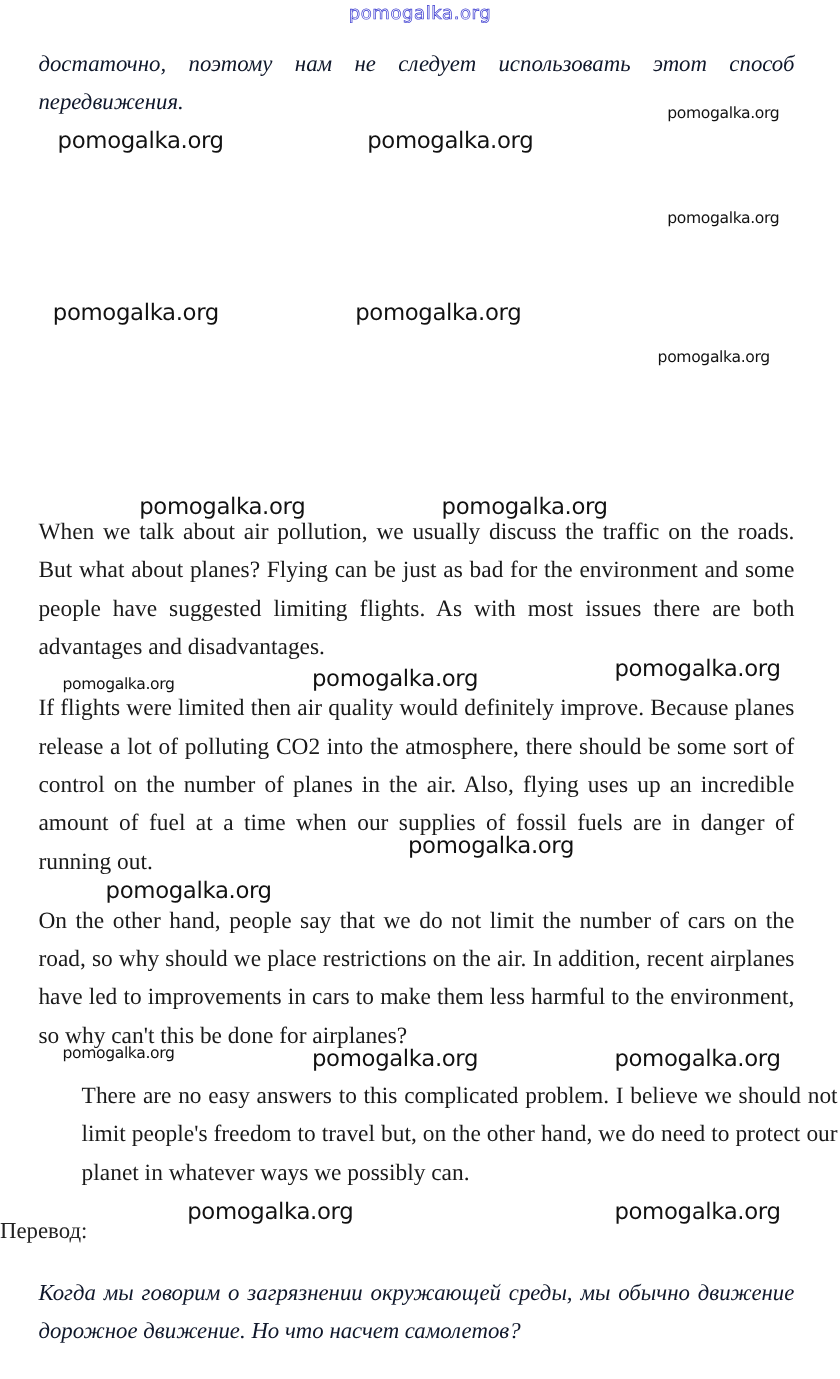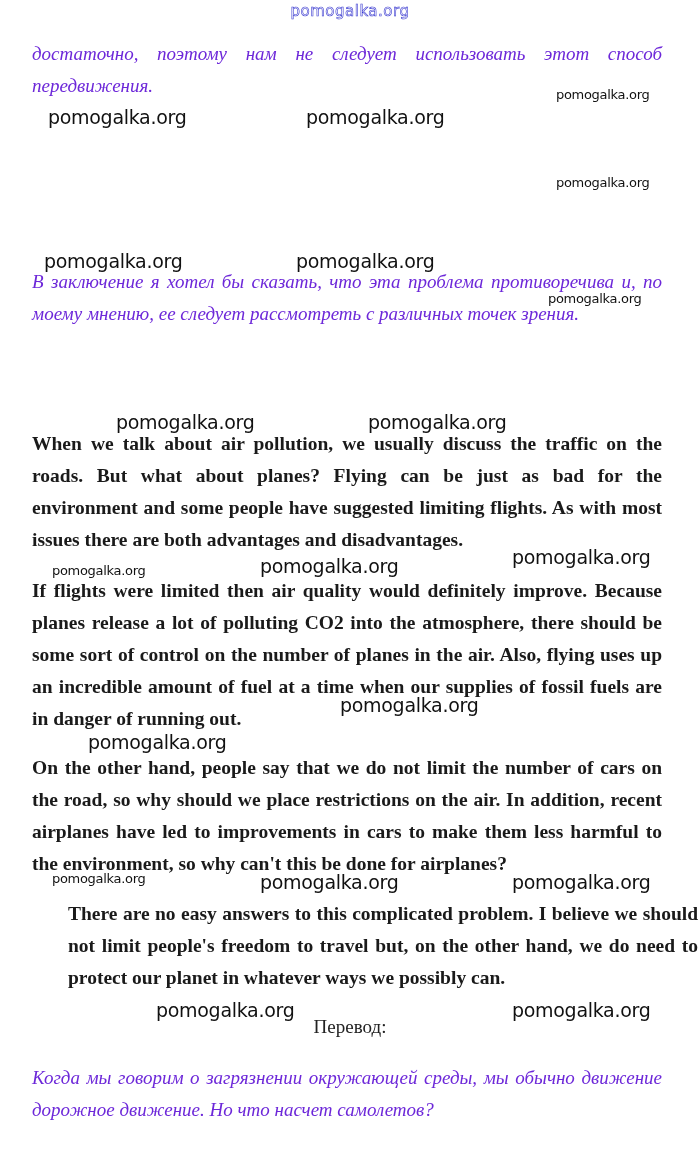--- a/index.html
+++ b/index.html
@@ -8,42 +8,41 @@
   .top-wm {
     position: absolute; left: 0; top: 2px; width: 700px; text-align: center;
     font-family: "DejaVu Sans", sans-serif; font-size: 15px;
     color: #fff; -webkit-text-stroke: 0.6px #3a3ad0; letter-spacing: 0.5px;
   }
   .para {
     position: absolute; left: 32px; width: 630px;
     font-family: "Liberation Serif", serif; font-size: 19.5px; line-height: 32px;
     color: #1a1a1a; text-align: justify; margin: 0;
   }
-  .ru { font-style: italic; font-size: 19px; color: #6d28d9; }
-  .en { font-style: normal; font-weight: bold; }
+  .ru { font-style: italic; font-size: 19px; color: #0f172a; }
+  .en { font-style: normal; }
   .wm {
     position: absolute; font-family: "DejaVu Sans", sans-serif; color: #111;
     white-space: nowrap; line-height: 1; letter-spacing: -0.3px;
   }
   .wm.big { font-size: 19px; }
   .wm.small { font-size: 13px; }
   .heading {
-    position: absolute; left: 0; width: 700px; text-align: center;
+    position: absolute; left: 0; width: 700px; text-align: left;
     font-family: "Liberation Serif", serif; font-size: 19px; color: #222;
   }
 </style>
 </head>
 <body>
 
 <div class="page">
 
   <div class="top-wm">pomogalka.org</div>
 
   <p class="para ru" style="top:38px;">достаточно, поэтому нам не следует использовать этот способ передвижения.</p>
-  <p class="para ru" style="top:266px;">В заключение я хотел бы сказать, что эта проблема противоречива и, по моему мнению, ее следует рассмотреть с различных точек зрения.</p>
 
   <p class="para en" style="top:428px;">When we talk about air pollution, we usually discuss the traffic on the roads. But what about planes? Flying can be just as bad for the environment and some people have suggested limiting flights. As with most issues there are both advantages and disadvantages.</p>
   <p class="para en" style="top:575px;">If flights were limited then air quality would definitely improve. Because planes release a lot of polluting CO2 into the atmosphere, there should be some sort of control on the number of planes in the air. Also, flying uses up an incredible amount of fuel at a time when our supplies of fossil fuels are in danger of running out.</p>
   <p class="para en" style="top:752px;">On the other hand, people say that we do not limit the number of cars on the road, so why should we place restrictions on the air. In addition, recent airplanes have led to improvements in cars to make them less harmful to the environment, so why can't this be done for airplanes?</p>
   <p class="para en" style="top:898px;margin-left:36px;">There are no easy answers to this complicated problem. I believe we should not limit people's freedom to travel but, on the other hand, we do need to protect our planet in whatever ways we possibly can.</p>
 
   <div class="heading" style="top:1016px;">Перевод:</div>
 
   <p class="para ru" style="top:1062px;">Когда мы говорим о загрязнении окружающей среды, мы обычно движение дорожное движение. Но что насчет самолетов?</p>
 

